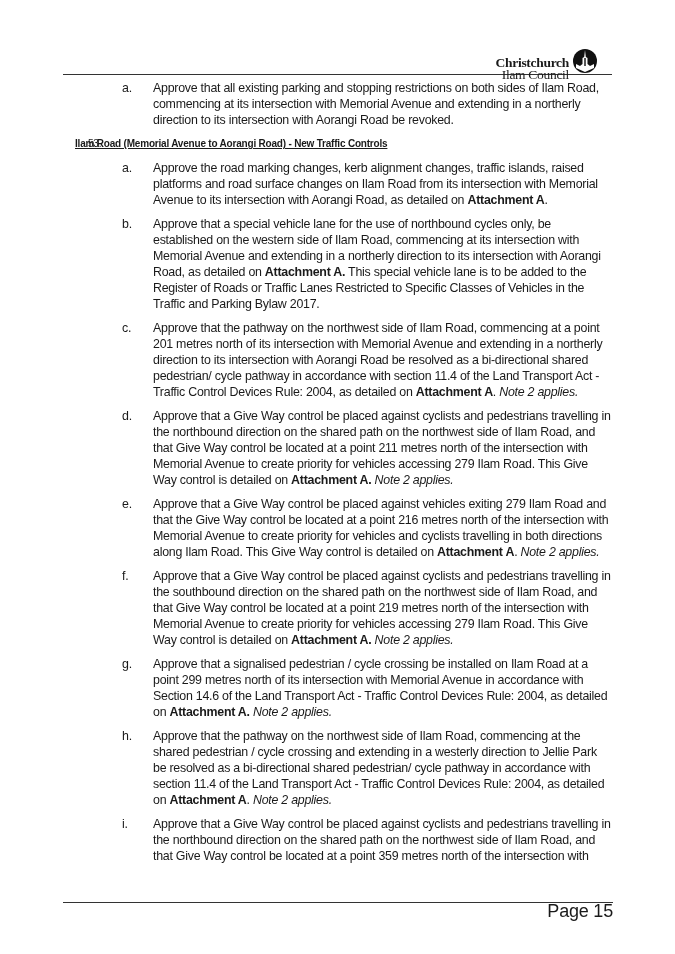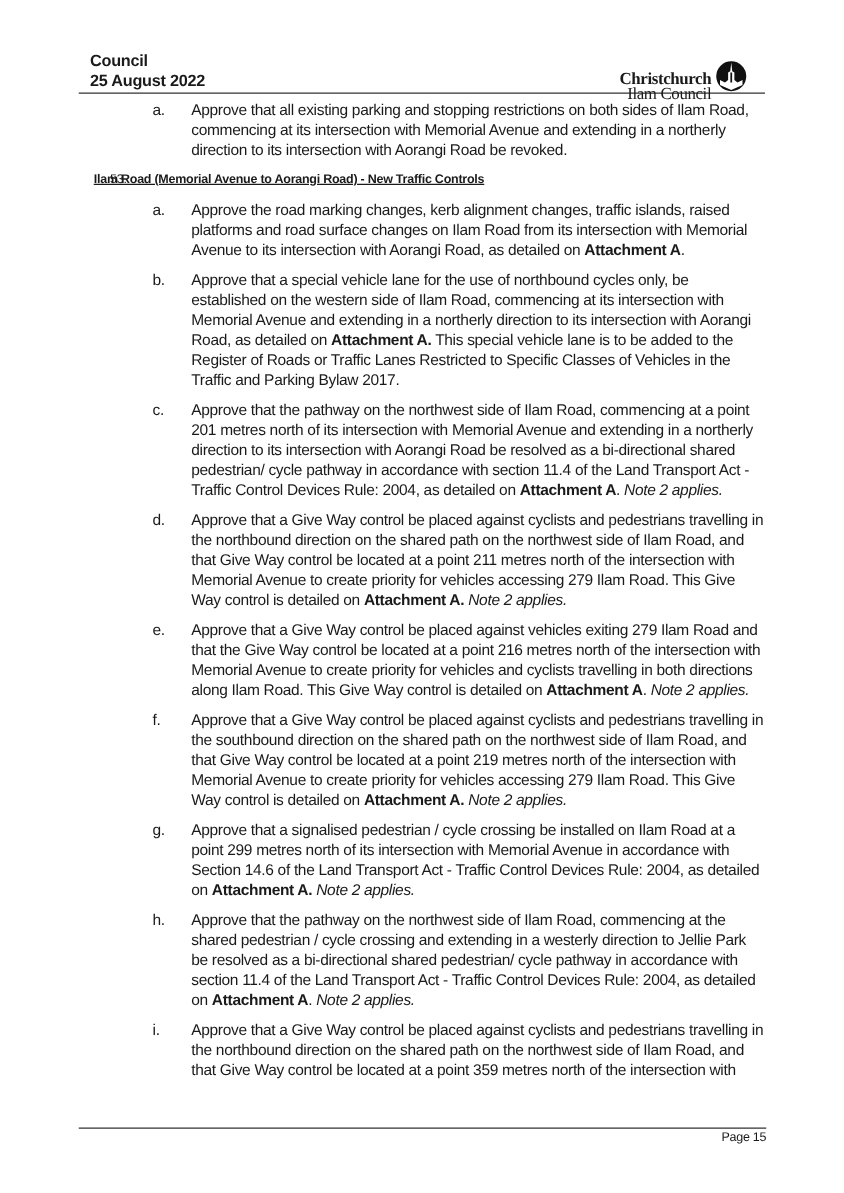--- a/index.html
+++ b/index.html
@@ -16,30 +16,26 @@
   .item { position: relative; font-size: 12.4px; line-height: 16px; letter-spacing: -0.25px; }
   .item .marker { position: absolute; left: 122px; top: 0; }
   .item .text { margin-left: 153px; width: 458px; }
   .heading { position: relative; font-size: 10px; line-height: 16px; font-weight: bold; letter-spacing: -0.2px; }
   .heading .num { position: absolute; left: 88px; font-weight: normal; }
   .heading .title { margin-left: 75px; text-decoration: underline; }
   b { font-weight: bold; text-align: right; }
   i { font-style: italic; }
   .gap { height: 8px; }
   .footer { position: absolute; left: 63px; top: 902px; width: 550px; border-top: 1.5px solid #333; }
-  .page-no { position: absolute; right: 0; top: 0; font-size: 10px; line-height: 16px; letter-spacing: -0.2px; }
+  .page-no { position: absolute; right: 0; top: 0; font-size: 18px; line-height: 16px; letter-spacing: -0.2px; }
 </style>
 </head>
 <body>
 
 <div class="header">
-  <div class="hdr-left">
-    <div>Council</div>
-    <div>25 August 2022</div>
-  </div>
   <div class="logo">
     <div class="logo-text">
       <div class="l1">Christchurch</div>
       <div class="l2">Ilam Council</div>
     </div>
     <svg class="logo-mark" viewBox="0 0 26 26">
       <circle cx="13" cy="13" r="12" fill="#111"></circle>
       <path d="M13 2 L13.8 9 L15.5 10 L15.5 16 L18 18 L22 16 L22 20 L13 24 L4 20 L4 16 L8 18 L10.5 16 L10.5 10 L12.2 9 Z" fill="#fff"></path>
       <rect x="12.3" y="10" width="1.4" height="8" fill="#111"></rect>
     </svg>

